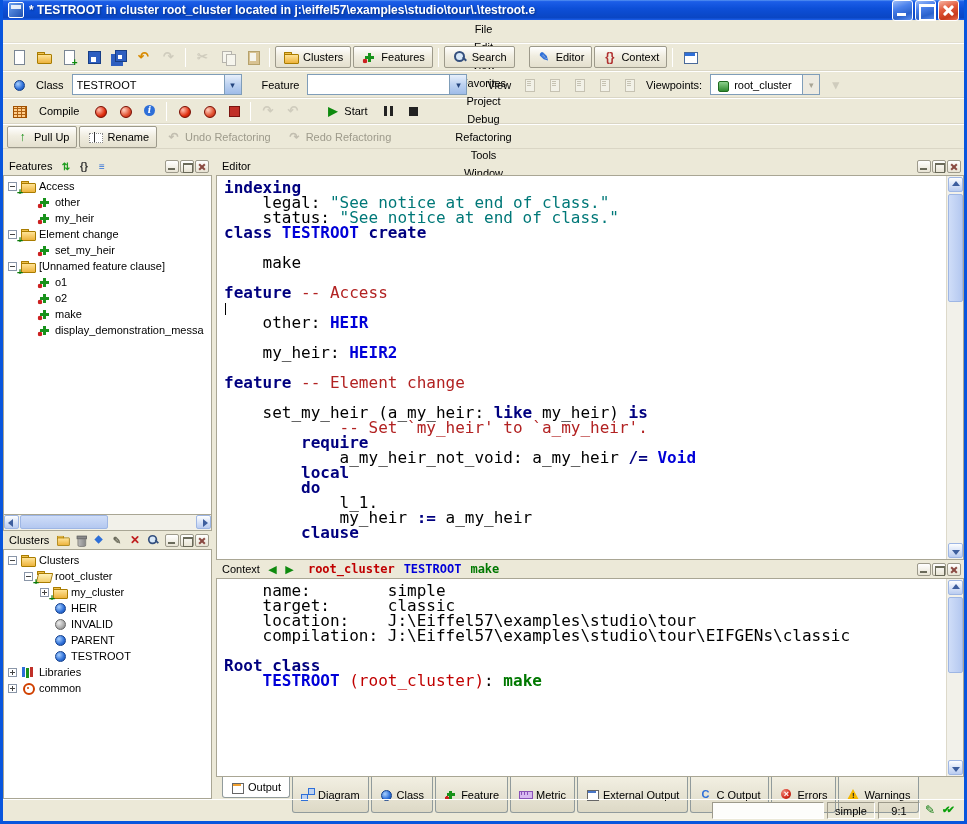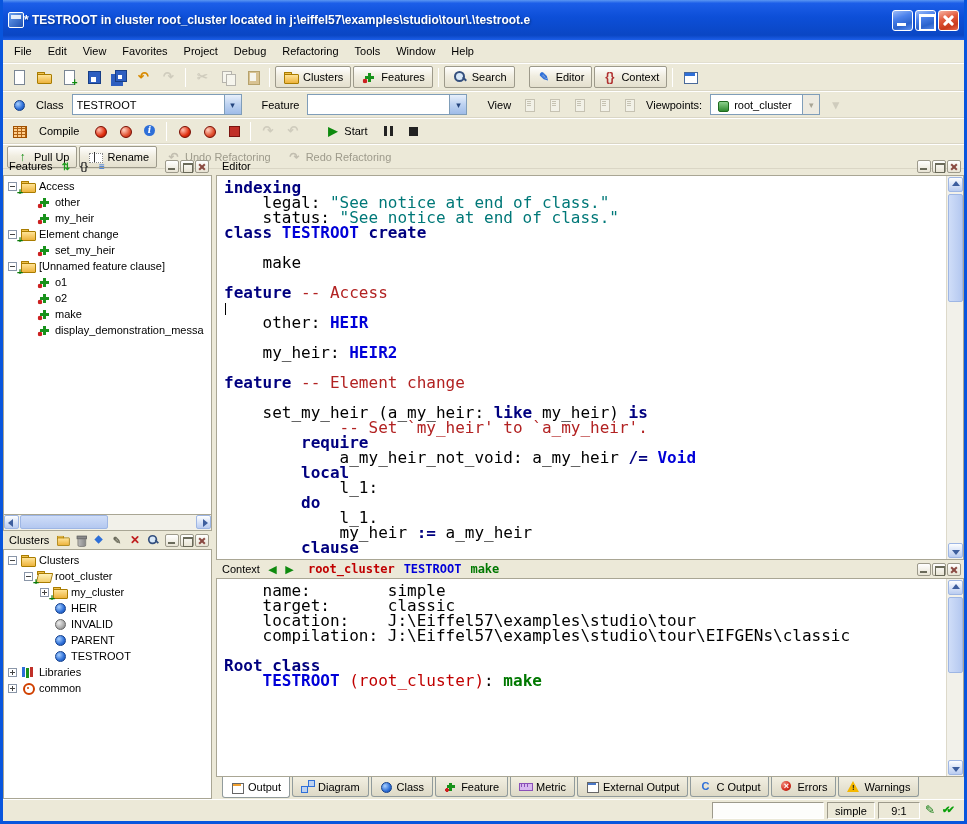--- a/index.html
+++ b/index.html
@@ -1,34 +1,34 @@
 <!DOCTYPE html>
 <html><head>
 <meta charset="utf-8">
 <style>
   *{box-sizing:border-box;margin:0;padding:0;}
   body{background:#fff;font-family:"Liberation Sans",sans-serif;}
   .win{width:967px;height:824px;position:relative;background:#ECE9D8;font-size:11px;color:#000;
        border-left:3px solid #0855DD;border-right:3px solid #0855DD;border-bottom:3px solid #0855DD;overflow:hidden;}
   
-  .titlebar{height:40px;background:linear-gradient(180deg,#5A96F2 0%,#1C5EE8 8%,#0D4FD8 42%,#0A46C4 88%,#1C5EE8 100%);
-            display:flex;align-items:center;padding:0 5px;}
+  .titlebar{height:20px;background:linear-gradient(180deg,#5A96F2 0%,#1C5EE8 8%,#0D4FD8 42%,#0A46C4 88%,#1C5EE8 100%);
+            display:flex;align-items:center;padding:0 5px;gap:5px;}
   .app-icon{width:16px;height:16px;flex:none;background:linear-gradient(135deg,#6AA0F0,#1E4FB0);border:1px solid #fff;border-radius:2px;position:relative;}
   .app-icon::before{content:"";position:absolute;left:2px;top:2px;right:2px;height:4px;background:#fff;opacity:.85;}
   .title-text{color:#fff;font-weight:bold;font-size:12px;flex:1;white-space:nowrap;overflow:hidden;text-shadow:1px 1px 2px #063084;}
   .winbtns{display:flex;gap:2px;flex:none;}
   .wbtn{width:21px;height:21px;border-radius:3px;border:1px solid #fff;position:relative;
         background:linear-gradient(160deg,#9DBCF8 0%,#4C82EC 35%,#2B62CC 70%,#5E90EE 100%);}
   .wbtn.close{background:linear-gradient(160deg,#F5B2A2 0%,#E25A3C 40%,#C93A1C 75%,#E86A4E 100%);}
   .wbtn.min::before{content:"";position:absolute;left:4px;bottom:4px;width:9px;height:3px;background:#fff;}
   .wbtn.max::before{content:"";position:absolute;left:3px;top:3px;width:13px;height:12px;border:2px solid #fff;border-top-width:3px;}
   .wbtn.close::before,.wbtn.close::after{content:"";position:absolute;left:8px;top:3px;width:3px;height:13px;background:#fff;border-radius:1px;}
   .wbtn.close::before{transform:rotate(45deg);} .wbtn.close::after{transform:rotate(-45deg);}
   
-  .menubar{height:23px;display:flex;align-items:center;padding:0 3px;border-bottom:1px solid #E2DFD0;}
+  .menubar{height:23px;display:flex;align-items:center;padding:0 3px;border-bottom:1px solid #E2DFD0;flex-direction:column;}
   .menu-item{padding:3px 8px;white-space:nowrap;}
   .tbrow{display:flex;align-items:center;padding:0 4px;gap:2px;border-top:1px solid #FFF;border-bottom:1px solid #DAD6C5;}
   #tb1{height:28px;} #tb2{height:27px;} #tb3{height:26px;} #tb4{height:25px;}
   .tsep{width:1px;height:19px;background:#BAB6A6;border-right:1px solid #fff;margin:0 3px;flex:none;}
   .tgap{width:10px;flex:none;}
   .tbi{width:23px;height:22px;display:flex;align-items:center;justify-content:center;flex:none;}
   .tbi.dis{opacity:.55;}
   .ic{width:16px;height:16px;display:inline-block;position:relative;flex:none;}
   .ic.glyph{font-size:13px;line-height:16px;text-align:center;font-weight:bold;}
   .tbtn{display:inline-flex;align-items:center;gap:4px;height:22px;padding:0 7px;border-radius:2px;white-space:nowrap;flex:none;}
@@ -89,21 +89,21 @@
   .sbtn.down::before{left:3px;top:6px;border-top:5px solid #3D5E9E;border-bottom:none;}
   .sthumb{position:absolute;left:1px;width:15px;border:1px solid #9EB6E4;border-radius:2px;background:linear-gradient(90deg,#CFDDF8,#B4C8F0);}
   .hscroll{height:16px;position:relative;background:#F2F1EA;border:1px solid #A9A694;border-top:none;flex:none;}
   .hscroll .sbtn{top:0;width:15px;height:14px;}
   .sbtn.left{left:0;} .sbtn.right{right:0;}
   .sbtn.left::before{left:3px;top:3px;border-right:5px solid #3D5E9E;border-left:none;}
   .sbtn.right::before{left:6px;top:3px;border-left:5px solid #3D5E9E;border-right:none;}
   .sthumb-h{position:absolute;left:16px;top:0;width:88px;height:14px;border:1px solid #9EB6E4;border-radius:2px;background:linear-gradient(180deg,#CFDDF8,#B4C8F0);}
   
   .tabsrow{height:22px;display:flex;align-items:flex-start;padding-left:6px;gap:2px;}
-  .tab{display:inline-flex;align-items:center;gap:4px;height:20px;padding:0 8px;border:1px solid #919B9C;border-top:none;
+  .tab{display:inline-flex;align-items:center;gap:4px;height:36px;padding:0 8px;border:1px solid #919B9C;border-top:none;
        border-radius:0 0 3px 3px;background:linear-gradient(180deg,#F2EFE2,#DDD9C6);white-space:nowrap;}
   .tab.active{background:#fff;height:21px;}
   .ti{width:13px;height:13px;position:relative;display:inline-block;flex:none;}
   .ti-output::before{content:"";position:absolute;left:1px;top:2px;width:10px;height:9px;background:#FFF;border:1px solid #666;}
   .ti-output::after{content:"";position:absolute;left:2px;top:3px;width:8px;height:2px;background:#F0A030;}
   .ti-diagram::before{content:"";position:absolute;left:0;top:6px;width:5px;height:5px;border:1px solid #2E6FD8;background:#BDD2F1;}
   .ti-diagram::after{content:"";position:absolute;left:7px;top:0;width:5px;height:5px;border:1px solid #2E6FD8;background:#BDD2F1;}
   .ti-class::before{content:"";position:absolute;left:1px;top:2px;width:9px;height:9px;border-radius:50%;border:1px solid #123F8C;
        background:radial-gradient(circle at 3px 3px,#A8D0FF,#2E6FD8 60%,#174A9E);}
   .ti-feature{background:radial-gradient(circle at 3px 10px,#CC2020 0 1.6px,transparent 2.2px);}
@@ -577,21 +577,20 @@
               <div class="cline"></div>
               <div class="cline"><span class="tok-p">    my_heir: </span><span class="tok-c">HEIR2</span></div>
               <div class="cline"></div>
               <div class="cline"><span class="tok-k">feature </span><span class="tok-m">-- Element change</span></div>
               <div class="cline"></div>
               <div class="cline"><span class="tok-p">    set_my_heir (a_my_heir: </span><span class="tok-k">like</span><span class="tok-p"> my_heir) </span><span class="tok-k">is</span></div>
               <div class="cline"><span class="tok-m">            -- Set `my_heir' to `a_my_heir'.</span></div>
               <div class="cline"><span class="tok-p">        </span><span class="tok-k">require</span></div>
               <div class="cline"><span class="tok-p">            a_my_heir_not_void: a_my_heir </span><span class="tok-o">/= </span><span class="tok-c">Void</span></div>
               <div class="cline"><span class="tok-p">        </span><span class="tok-k">local</span></div>
-              <div class="cline"><span class="tok-p">            l_1:</span></div>
               <div class="cline"><span class="tok-p">        </span><span class="tok-k">do</span></div>
               <div class="cline"><span class="tok-p">            l_1.</span></div>
               <div class="cline"><span class="tok-p">            my_heir </span><span class="tok-o">:=</span><span class="tok-p"> a_my_heir</span></div>
               <div class="cline"><span class="tok-p">        </span><span class="tok-k">clause</span></div>
             </div>
           <div class="vscroll">
             <span class="sbtn up"></span>
             <span class="sthumb" style="top:18px;height:108px;"></span>
             <span class="sbtn down"></span>
           </div>

